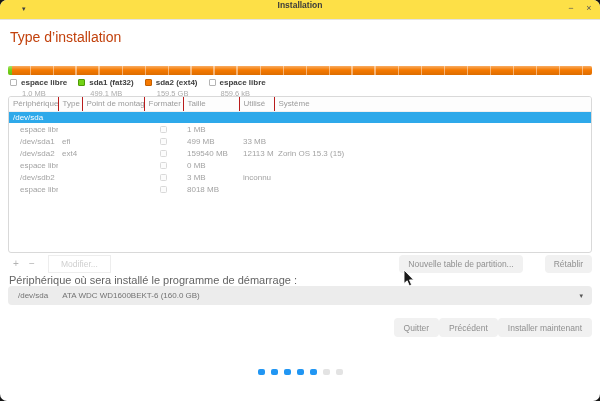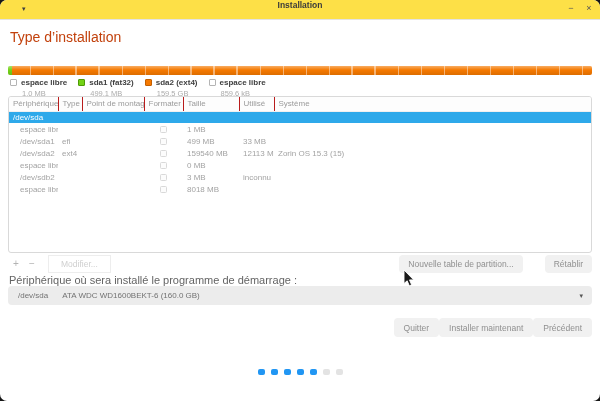--- a/index.html
+++ b/index.html
@@ -222,22 +222,22 @@
   <div class="boot-label">Périphérique où sera installé le programme de démarrage :</div>
 
   <div class="boot-select">
     <span class="bs-device">/dev/sda</span>
     <span class="bs-desc">ATA WDC WD1600BEKT-6 (160.0 GB)</span>
     <span class="bs-arrow">▾</span>
   </div>
 
   <div class="nav">
     <span class="btn">Quitter</span>
+    <span class="btn">Précédent</span>
     <span class="btn">Installer maintenant</span>
-    <span class="btn">Précédent</span>
   </div>
 
   <div class="dots">
       <div class="dot active"></div>
       <div class="dot active"></div>
       <div class="dot active"></div>
       <div class="dot active"></div>
       <div class="dot active"></div>
       <div class="dot"></div>
       <div class="dot"></div>

